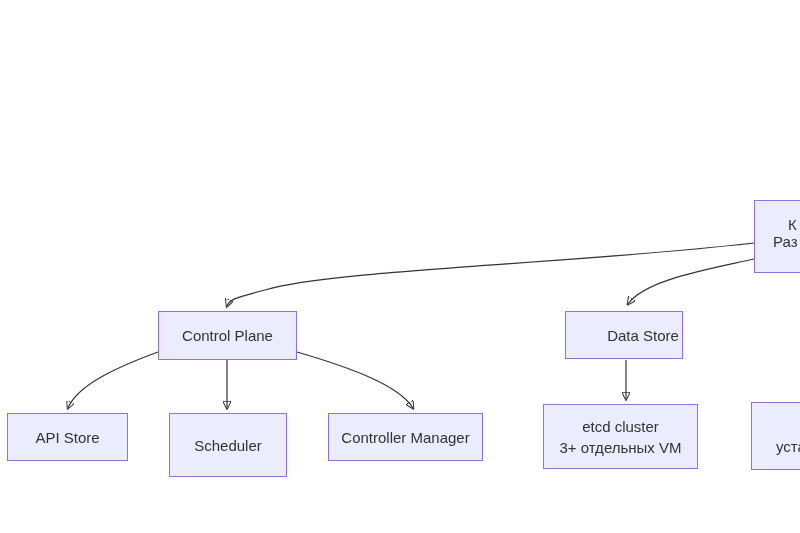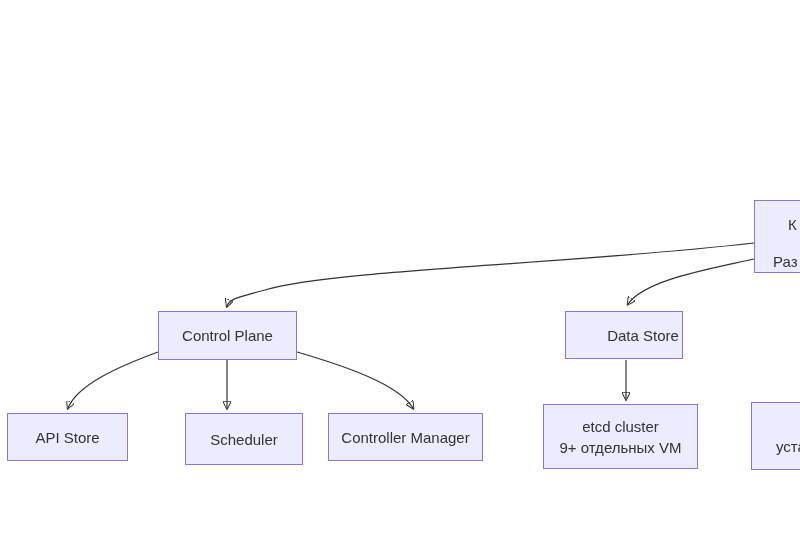--- a/index.html
+++ b/index.html
@@ -49,25 +49,25 @@
   .node.clipped {
     display: block;
   }
   .node.clipped .frag {
     position: absolute;
     white-space: nowrap;
     line-height: 15px;
   }
   #node-kubernetes { left: 754px; top: 200px; width: 180px; height: 73px; }
   #node-kubernetes .frag1 { left: 33px; top: 16px; }
-  #node-kubernetes .frag2 { left: 18px; top: 33px; margin-top: 20px; }
+  #node-kubernetes .frag2 { left: 18px; top: 33px; }
   #node-control-plane { left: 158px; top: 311px; width: 139px; height: 49px; text-align: center; }
   #node-data-store { left: 565px; top: 311px; width: 118px; height: 48px; padding-left: 38px; }
   #node-api-server { left: 7px; top: 413px; width: 121px; height: 48px; }
-  #node-scheduler { left: 169px; top: 413px; width: 118px; height: 52px; margin-left: 16px; }
+  #node-scheduler { left: 169px; top: 413px; width: 118px; height: 64px; }
   #node-controller-manager { left: 328px; top: 413px; width: 155px; height: 48px; }
   #node-etcd { left: 543px; top: 404px; width: 155px; height: 65px; }
   #node-right-bottom { left: 751px; top: 402px; width: 180px; height: 68px; }
   #node-right-bottom .frag1 { left: 24px; top: 36px; }
 </style>
 </head>
 <body>
 
 <div id="stage">
 
@@ -105,20 +105,20 @@
   <div class="node" id="node-scheduler">
     <span class="line">Scheduler</span>
   </div>
 
   <div class="node" id="node-controller-manager">
     <span class="line">Controller Manager</span>
   </div>
 
   <div class="node" id="node-etcd">
     <span class="line">etcd cluster</span>
-    <span class="line">9+ отдельных VM</span>
+    <span class="line">3+ отдельных VM</span>
   </div>
 
   <div class="node clipped" id="node-right-bottom">
     <span class="frag frag1">уста</span>
   </div>
 
 </div>
 
 </body></html>

